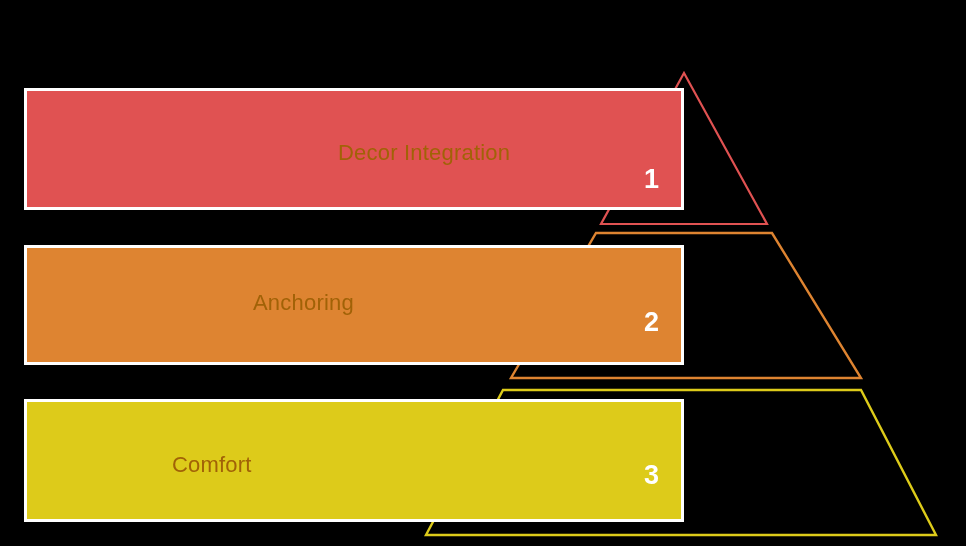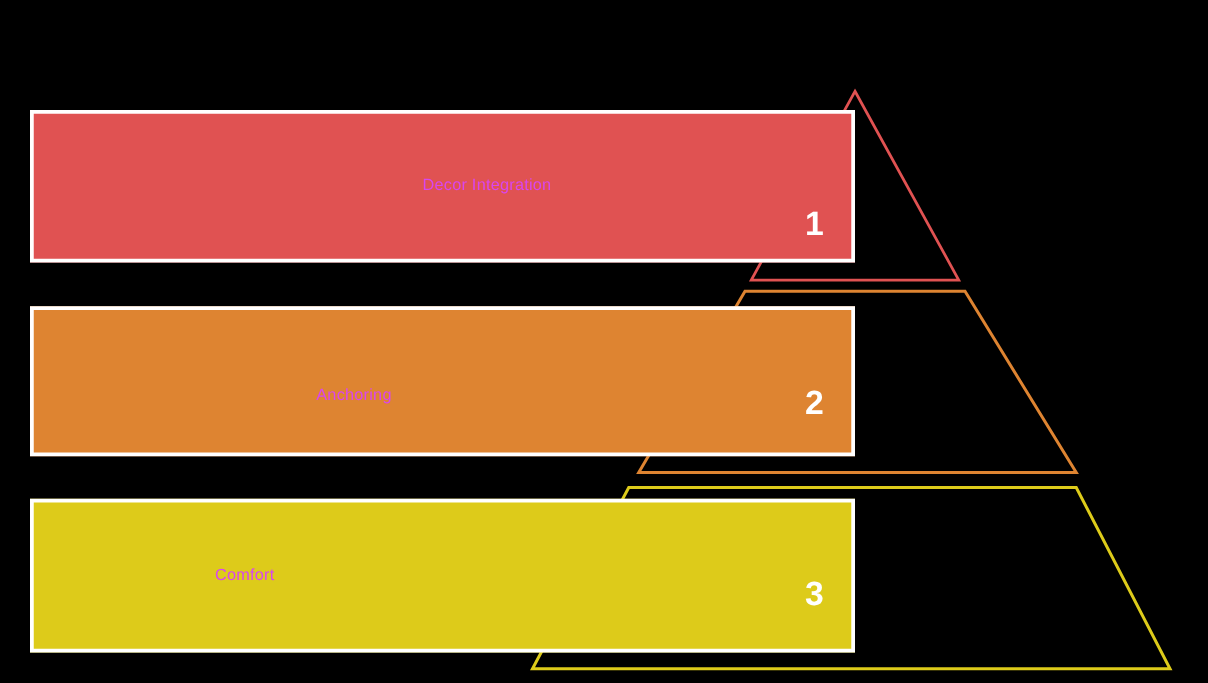--- a/index.html
+++ b/index.html
@@ -28,22 +28,22 @@
   }
   .level-bar {
     position: absolute;
     box-sizing: border-box;
     border: 3px solid #ffffff;
     display: flex;
     align-items: center;
   }
   .level-label {
     position: absolute;
-    color: #d946ef;
-    font-size: 13px;
+    color: #a16207;
+    font-size: 22px;
     font-weight: 400;
     white-space: nowrap;
     letter-spacing: 0.2px;
   }
   .level-rank {
     position: absolute;
     color: #ffffff;
     font-size: 27px;
     font-weight: bold;
     line-height: 1;
@@ -63,21 +63,21 @@
     background: #de8431;
   }
   #bar-3 {
     left: 24px;
     top: 399px;
     width: 660px;
     height: 123px;
     background: #ddcb1a;
   }
   #label-1 { left: 338px; top: 140px; }
-  #label-2 { left: 253px; top: 308px; }
+  #label-2 { left: 253px; top: 290px; }
   #label-3 { left: 172px; top: 452px; }
 
   #rank-1 { left: 644px; top: 166px; }
   #rank-2 { left: 644px; top: 309px; }
   #rank-3 { left: 644px; top: 462px; }
 </style>
 </head>
 <body>
 
 <div id="stage" style="background: rgb(0, 0, 0);">

